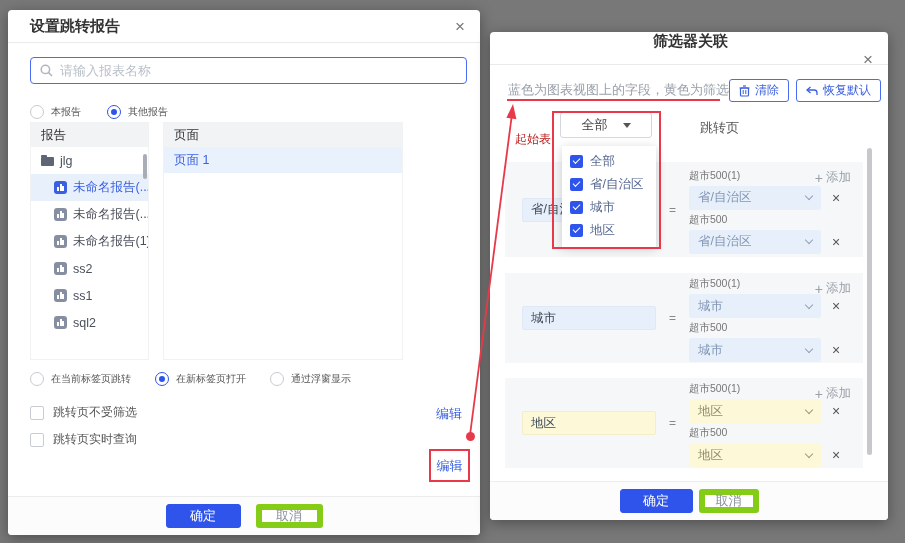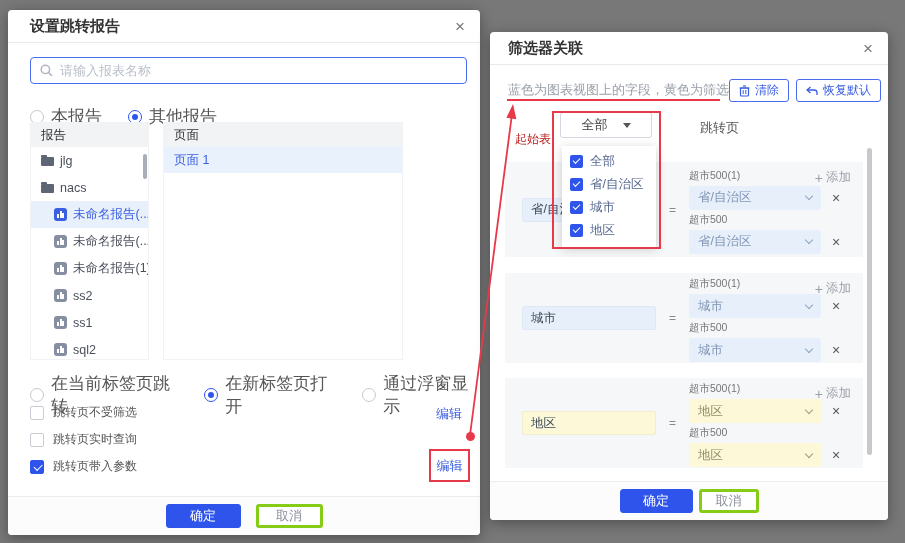--- a/index.html
+++ b/index.html
@@ -8,32 +8,32 @@
     position:relative;
     background:#787878;
     font-family:"Liberation Sans","DejaVu Sans",sans-serif;
     overflow:hidden;
   }
   .dlg { position:absolute; background:#fff; border-radius:4px; box-shadow:0 3px 14px rgba(0,0,0,.35); }
   #dlg-left  { left:8px;   top:10px; width:472px; height:525px; }
   #dlg-right { left:490px; top:32px; width:398px; height:488px; }
 
   .dlg-header { height:33px; border-bottom:1px solid #e9eaec; display:flex; align-items:center; padding:0 15px 0 22px; }
-  #dlg-right .dlg-header { padding-left:18px; }
+  #dlg-right .dlg-header { padding-left:18px;flex-direction:column; }
   .dlg-title { font-size:15px; font-weight:bold; color:#333; }
   .dlg-close { margin-left:auto; color:#777; font-size:17px; line-height:1; cursor:pointer; }
 
   
   .search-box { position:absolute; left:22px; top:47px; width:437px; height:27px;
     border:1px solid #4a6cf0; border-radius:4px; display:flex; align-items:center; padding:0 9px; background:#fff; }
   .search-box svg { flex:0 0 auto; margin-right:7px; }
   .search-input { border:none; outline:none; flex:1; font-size:13px; color:#333; font-family:inherit; background:transparent; }
   .search-input::placeholder { color:#b9bfc9; }
 
-  .radio-item { display:flex; align-items:center; font-size:17px; color:#555; cursor:pointer; }
+  .radio-item { display:flex; align-items:center; font-size:10px; color:#555; cursor:pointer; }
   .radio { width:14px; height:14px; border:1px solid #c6cad2; border-radius:50%; background:#fff; margin-right:7px; position:relative; flex:0 0 auto; }
   .radio.on { border-color:#2f54eb; }
   .radio.on::after { content:""; position:absolute; left:3px; top:3px; width:6px; height:6px; border-radius:50%; background:#2f54eb; }
   .scope-row { position:absolute; left:22px; top:95px; display:flex; gap:26px; }
   .mode-row  { position:absolute; left:22px; top:362px; display:flex; gap:24px; }
 
   .panel { position:absolute; top:112px; height:238px; border:1px solid #f1f2f4; background:#fff; overflow:hidden; }
   #report-panel { left:22px; width:119px; }
   #page-panel   { left:155px; width:240px; }
   .panel-header { height:24px; background:#f2f3f5; color:#333; font-size:12.5px; display:flex; align-items:center; padding:0 10px; }
@@ -63,21 +63,21 @@
 
   .edit-link { color:#3a5fe0; font-size:13px; cursor:pointer; }
   #edit-link-1 { position:absolute; right:18px; top:395px; }
   .edit-red-box { position:absolute; left:421px; top:439px; width:41px; height:33px;
     border:2px solid #e8394a; display:flex; align-items:center; justify-content:center; }
 
   .dlg-footer { position:absolute; left:0; right:0; bottom:0; height:39px; border-top:1px solid #ededee;
     display:flex; align-items:center; justify-content:center; background:#fcfcfc; border-radius:0 0 4px 4px; }
   .btn { display:flex; align-items:center; justify-content:center; font-size:13px; border-radius:3px; cursor:pointer; height:24px; }
   .btn-primary { background:#2f54eb; color:#fff; border:1px solid #2f54eb; }
-  .btn-plain   { background:#fff; color:#8a8f99; border:3px solid #84cc16; }
+  .btn-plain   { background:#fff; color:#8a8f99; border:6px solid #84cc16; }
   #dlg-left  .btn-primary { width:75px; margin-right:15px; }
   #dlg-left  .btn-plain   { width:67px; }
   #dlg-right .btn-primary { width:73px; margin-right:6px; }
   #dlg-right .btn-plain   { width:60px; }
 
   
   .hint { position:absolute; left:18px; top:49px; font-size:13px; color:#9aa0aa; }
   .hint-underline { position:absolute; left:17px; top:67px; width:213px; height:2px; background:#e8394a; }
   .top-btns { position:absolute; right:7px; top:47px; display:flex; gap:7px; }
   .btn-outline { border:1px solid #4a6cf0; color:#3a5fe0; font-size:12px; height:23px; padding:0 9px;
@@ -151,24 +151,20 @@
     </div>
   </div>
 
   <div class="panel" id="report-panel">
     <div class="panel-header">报告</div>
     <div class="panel-list">
       <div class="r-item">
         <span class="folder-ico"></span>
         <span>jlg</span>
       </div>
-      <div class="r-item">
-        <span class="folder-ico"></span>
-        <span>nacs</span>
-      </div>
       <div class="r-item indent selected">
         <span class="chart-ico"></span>
         <span>未命名报告(...</span>
       </div>
       <div class="r-item indent">
         <span class="chart-ico"></span>
         <span>未命名报告(...</span>
       </div>
       <div class="r-item indent">
         <span class="chart-ico"></span>
@@ -214,24 +210,20 @@
     </div>
   </div>
 
   <div class="opt-row" style="top:394px;">
     <span class="checkbox"></span>
     <span class="opt-label">跳转页不受筛选</span>
   </div>
   <div class="opt-row" style="top:421px;">
     <span class="checkbox"></span>
     <span class="opt-label">跳转页实时查询</span>
-  </div>
-  <div class="opt-row" style="top:448px;">
-    <span class="checkbox on"></span>
-    <span class="opt-label">跳转页带入参数</span>
   </div>
 
   <span class="edit-link" id="edit-link-1">编辑</span>
   <div class="edit-red-box">
     <span class="edit-link">编辑</span>
   </div>
 
   <div class="dlg-footer">
     <div class="btn btn-primary">确定</div>
     <div class="btn btn-plain">取消</div>

